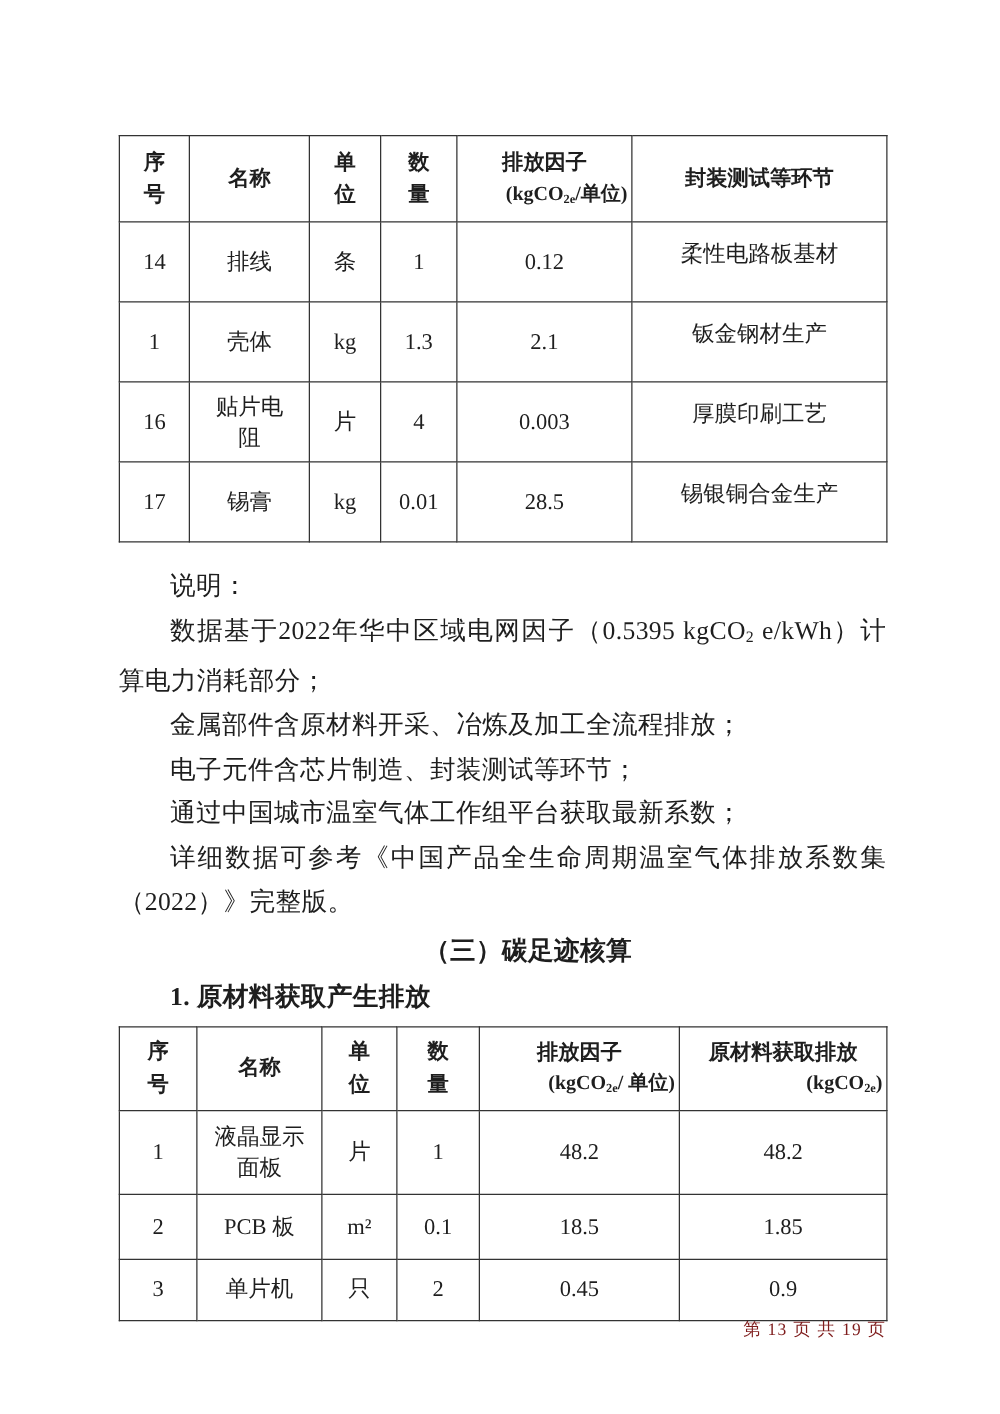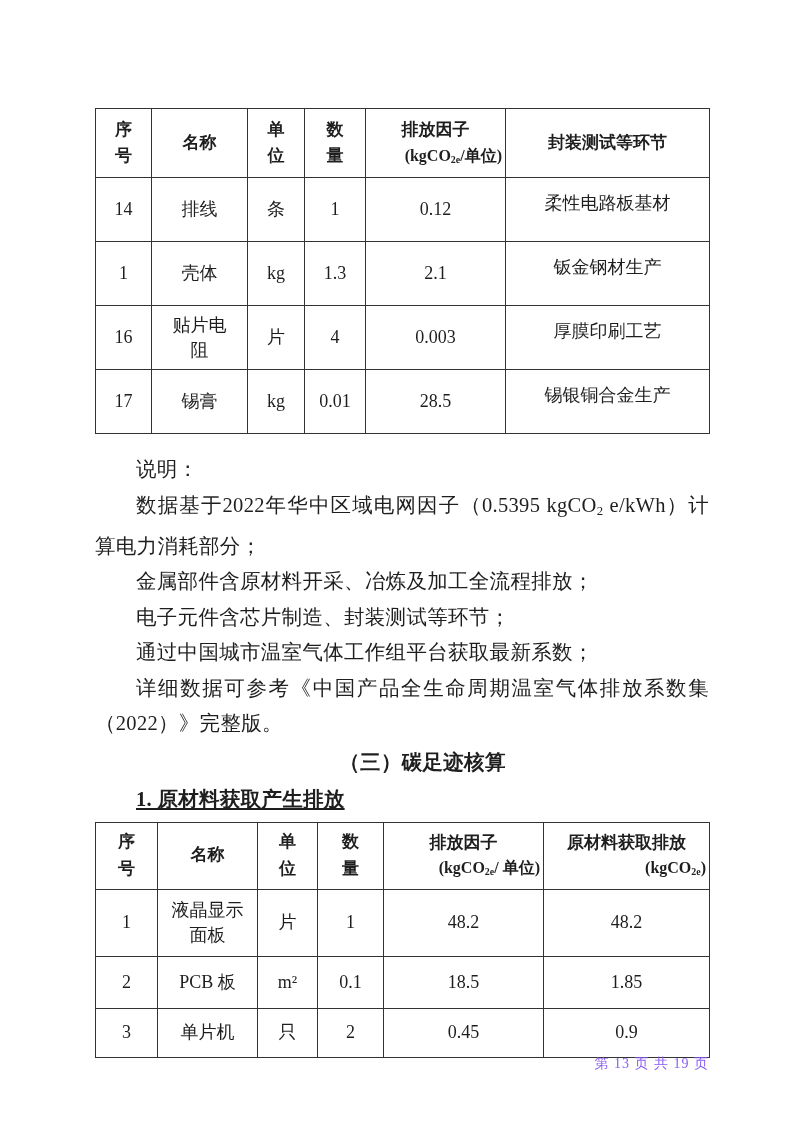--- a/index.html
+++ b/index.html
@@ -85,31 +85,31 @@
   }
   .note sub {
     font-size: 0.62em;
     vertical-align: -0.2em;
   }
   .heading {
     font-weight: bold;
     text-align: left;
   }
   .heading-section { margin-top: 3px; text-align: center; }
-  .heading-sub { margin-top: 2px; margin-bottom: 4px; text-decoration: underline; }
+  .heading-sub { margin-top: 2px; margin-bottom: 4px; }
 
   
   .footer {
     position: absolute;
     top: 1055px;
     left: 95px;
     width: 614px;
     text-align: right;
     font-size: 14px;
-    color: #8b5cf6;
+    color: #7f1d1d;
     letter-spacing: 1px;
   }
 </style>
 </head>
 <body>
 
 <div class="page">
   <div class="content">
 
     <table class="tbl tbl1">

